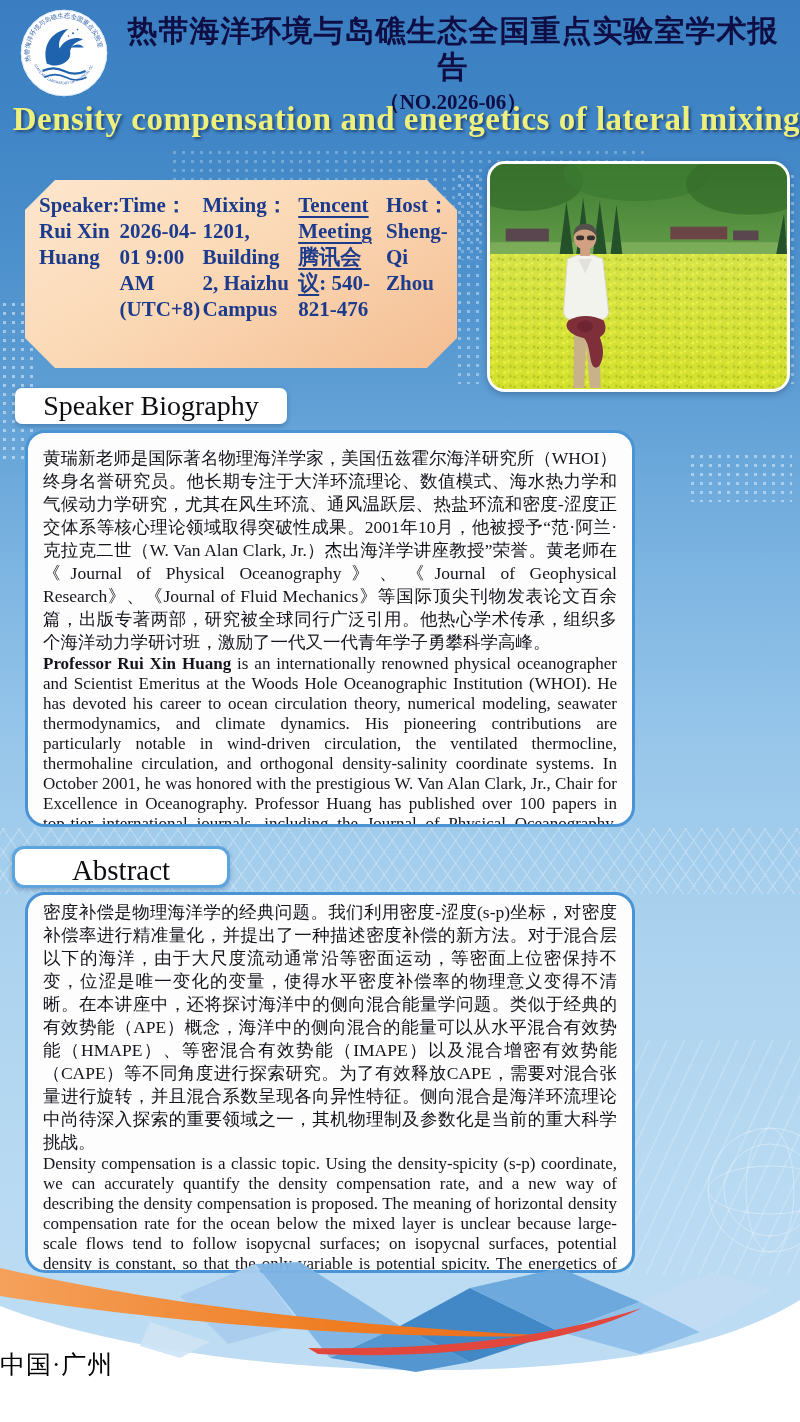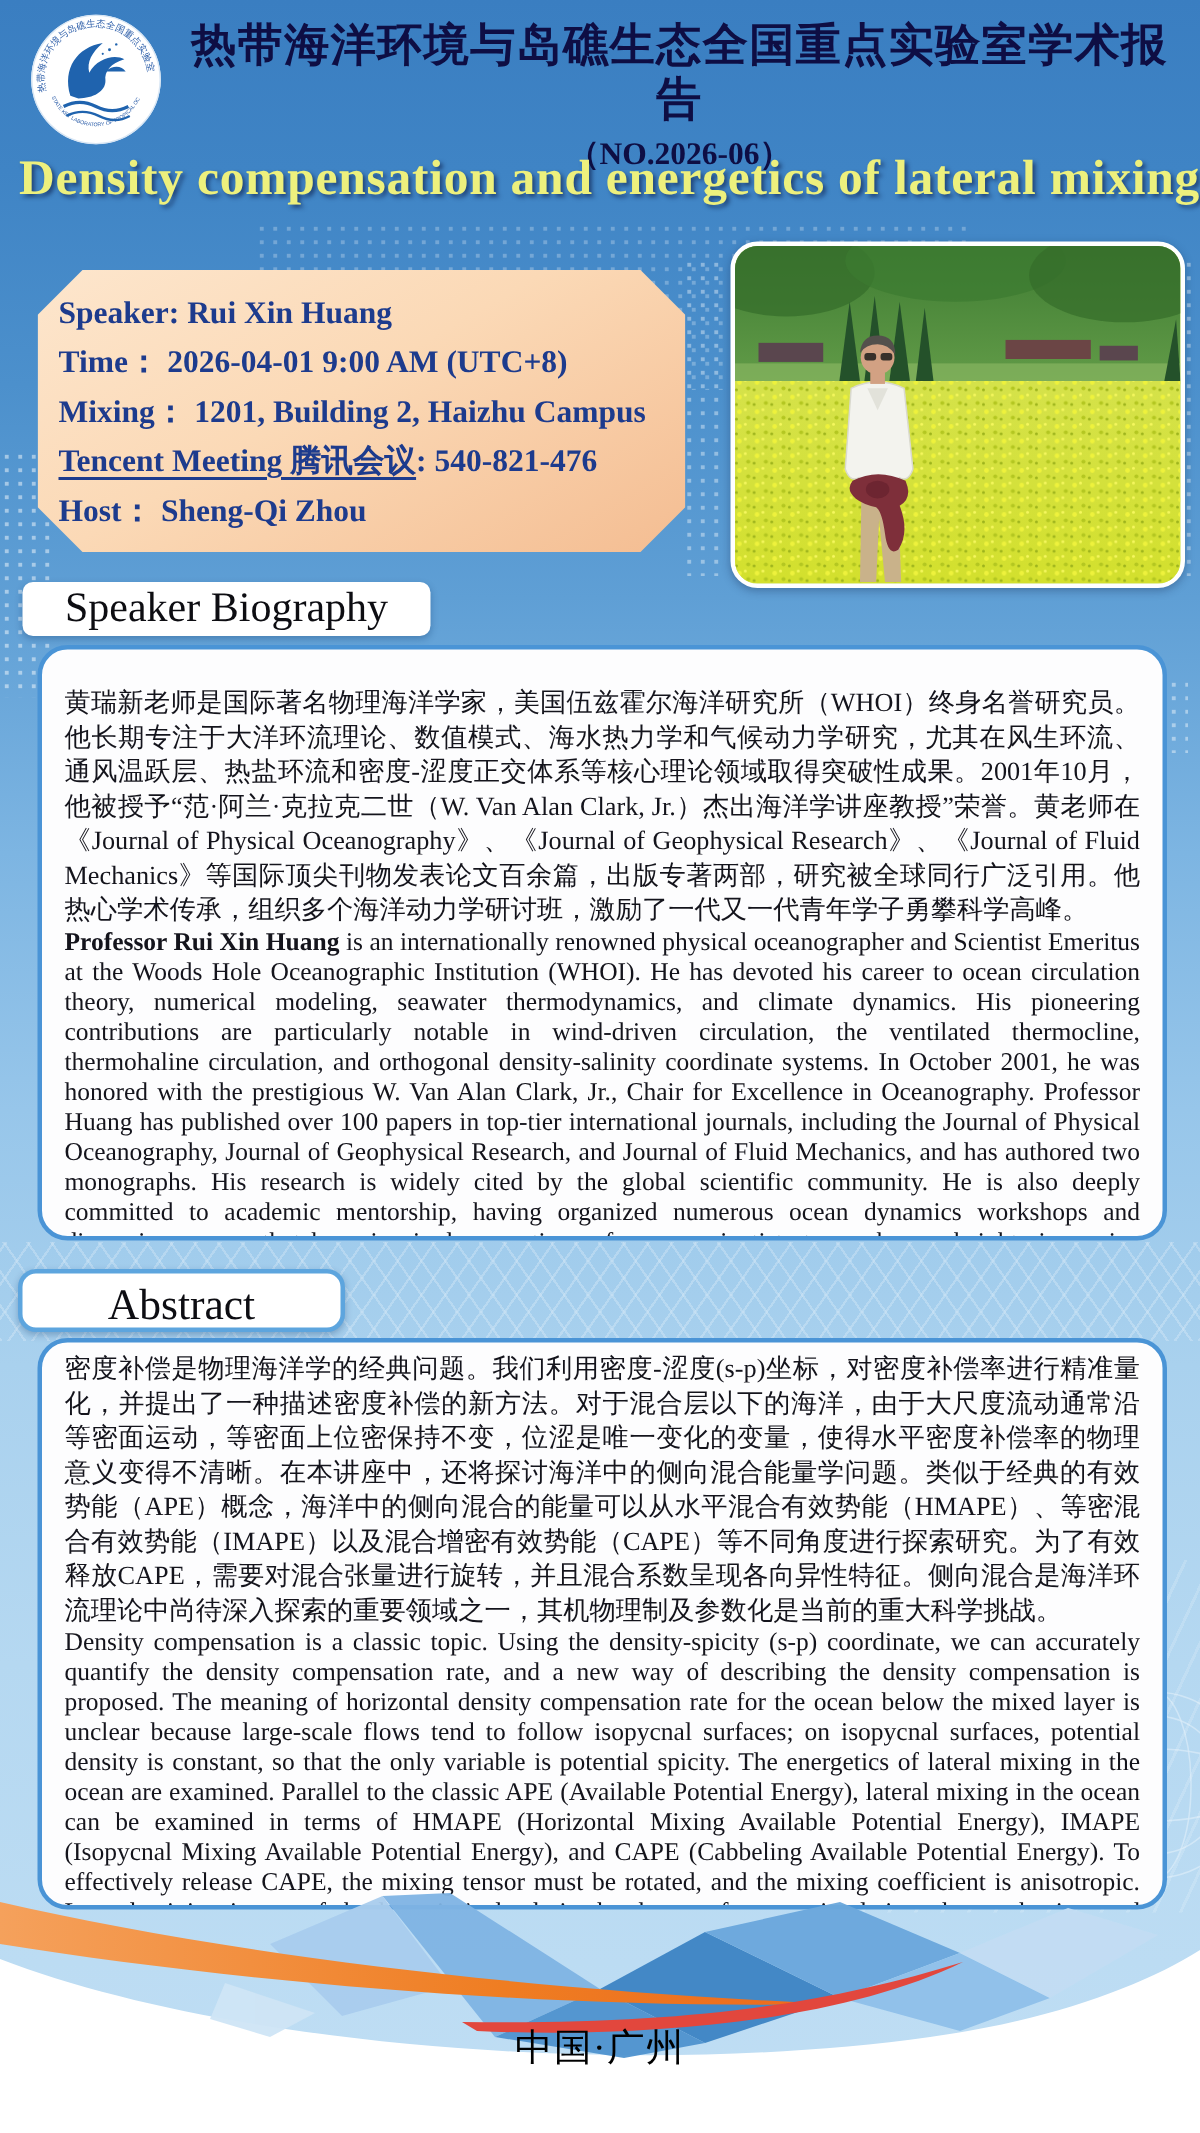--- a/index.html
+++ b/index.html
@@ -18,48 +18,48 @@
   .org-title{position:absolute;left:116px;top:13px;width:674px;text-align:center;color:#0e0e44;font-weight:bold;}
   .org-title .l1{font-size:30px;line-height:36px;letter-spacing:1px;}
   .org-title .l2{font-size:21px;line-height:34px;}
   .talk-title{position:absolute;left:0;top:101px;width:800px;text-align:right;
     font-size:33px;font-weight:bold;color:#edf07d;letter-spacing:.5px;
     text-shadow:2px 2px 3px rgba(8,18,60,.55);white-space:nowrap;}
   
   .info-box{position:absolute;left:25px;top:180px;width:432px;height:188px;
     background:linear-gradient(150deg,#fde6cd 0%,#fbd9b6 45%,#f4bd92 100%);
     clip-path:polygon(30px 0,calc(100% - 30px) 0,100% 30px,100% calc(100% - 30px),calc(100% - 30px) 100%,30px 100%,0 calc(100% - 30px),0 30px);
-    display:flex;flex-direction:column;justify-content:space-around;
+    display:flex;justify-content:space-around;
     padding:12px 8px 12px 14px;box-sizing:border-box;}
   .info-row{font-size:21px;font-weight:bold;color:#1d3b8d;line-height:26px;}
   .info-row .u{text-decoration:underline;text-decoration-thickness:2px;text-underline-offset:4px;}
   
   .photo{position:absolute;left:487px;top:161px;width:303px;height:231px;
     border:3px solid #fff;border-radius:18px;overflow:hidden;box-shadow:0 2px 6px rgba(20,40,80,.35);
     box-sizing:border-box;background:#cfe06a;}
   .photo svg{display:block;width:100%;height:100%;}
   
   .sec-label{position:absolute;background:#fff;text-align:center;color:#0d0d12;
     box-shadow:0 2px 5px rgba(10,50,100,.3);}
   .bio-label{left:15px;top:388px;width:272px;height:36px;border-radius:7px;
     font-size:28px;line-height:36px;}
   .abs-label{left:12px;top:846px;width:218px;height:42px;border-radius:12px;
     border:3px solid #5da5de;font-size:29px;line-height:42px;box-sizing:border-box;}
   
-  .panel{position:absolute;left:25px;width:753px;background:#fdfdfe;
+  .panel{position:absolute;left:25px;width:610px;background:#fdfdfe;
     border:3px solid #4a94d6;border-radius:20px;box-sizing:border-box;
-    padding:24px 15px;overflow:hidden;}
+    padding:14px 15px;overflow:hidden;}
   .panel-bio{top:430px;height:397px;}
   .panel-abs{top:892px;height:381px;padding-top:6px;}
   .p-zh{margin:0;font-size:17.5px;line-height:23px;text-align:justify;color:#14141c;}
   .p-en{margin:0;font-size:17px;line-height:20px;text-align:justify;color:#14141c;}
   .p-en b{font-weight:bold;}
   
   .footer-art{position:absolute;left:0;top:1262px;width:800px;height:160px;}
-  .footer-loc{position:absolute;left:0;top:1348px;width:800px;text-align:center;
+  .footer-loc{position:absolute;left:0;top:1348px;width:800px;text-align:left;
     font-size:25px;color:#000;letter-spacing:1px;}
   .globe{position:absolute;opacity:.5;}
 </style>
 </head>
 <body>
 
 <div class="poster">
 
   <div class="dots" style="left:170px;top:148px;width:480px;height:112px;opacity:.30;"></div>
   <div class="dots" style="left:0;top:300px;width:34px;height:165px;opacity:.55;"></div>

